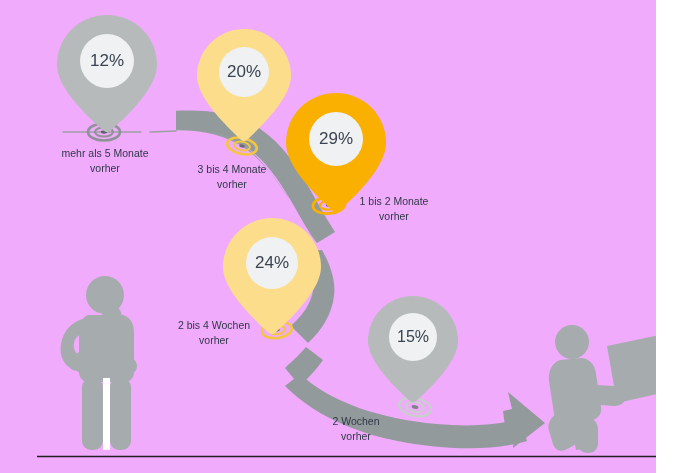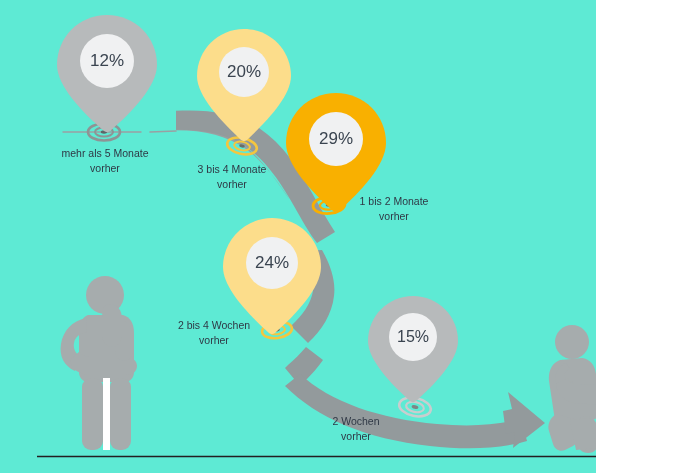--- a/index.html
+++ b/index.html
@@ -5,23 +5,23 @@
   html, body {
     margin: 0;
     padding: 0;
     background: #ffffff;
   }
   body {
     font-family: "Liberation Sans", sans-serif;
   }
   #infographic {
     position: relative;
-    width: 596px;
+    width: 656px;
     height: 473px;
-    background: #5eead4;
+    background: #f0abfc;
     overflow: hidden;
   }
   #infographic svg {
     display: block;
     position: absolute;
     top: 0;
     left: 0;
   }
   .pin-value {
     font-family: "Liberation Sans", sans-serif;

